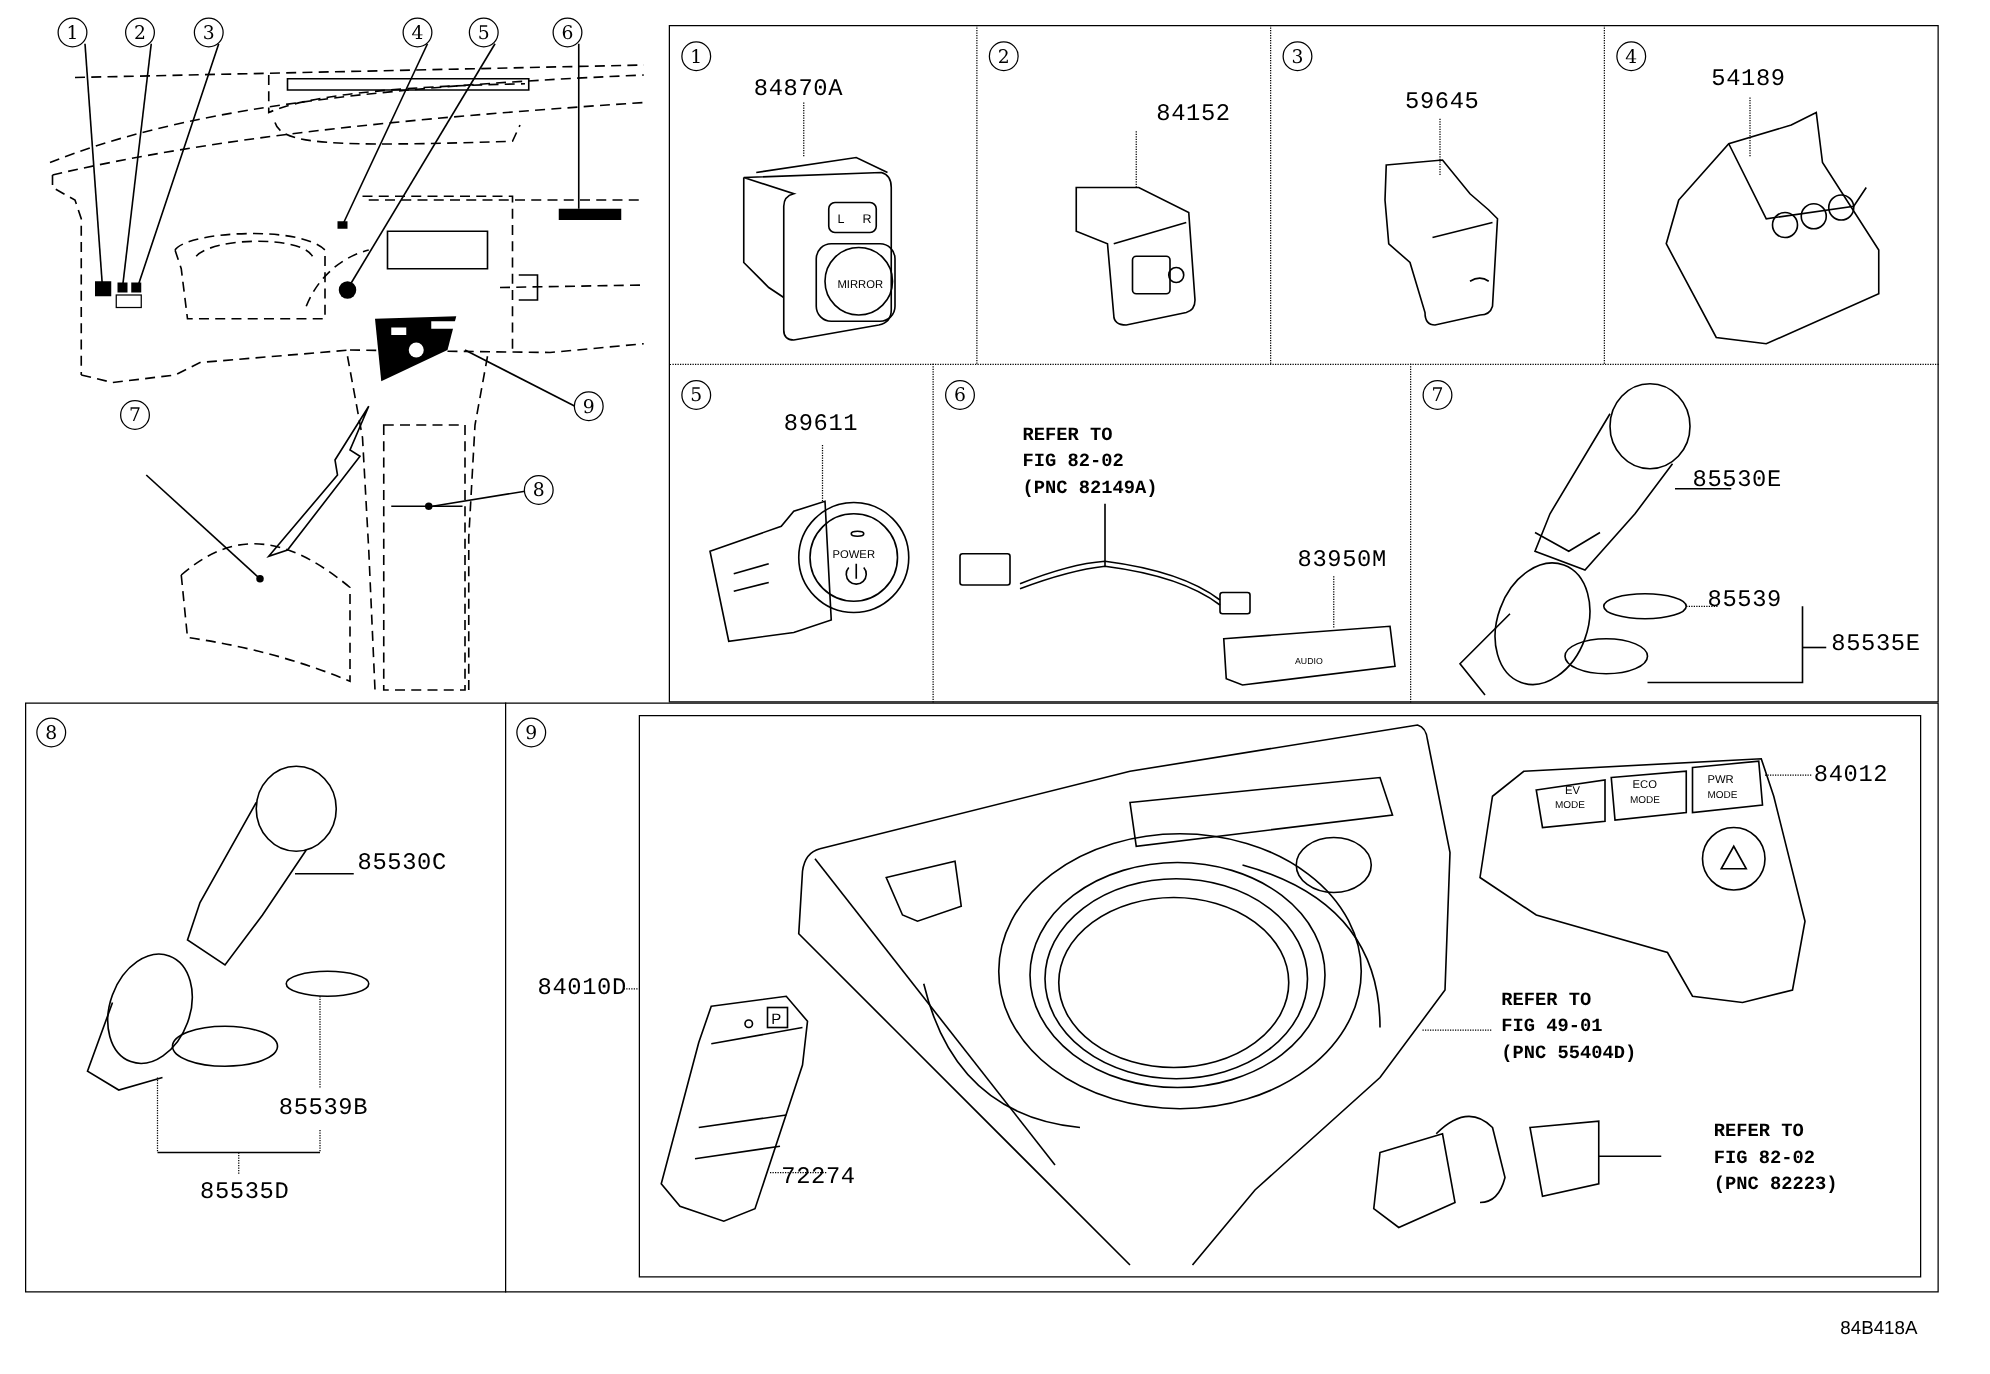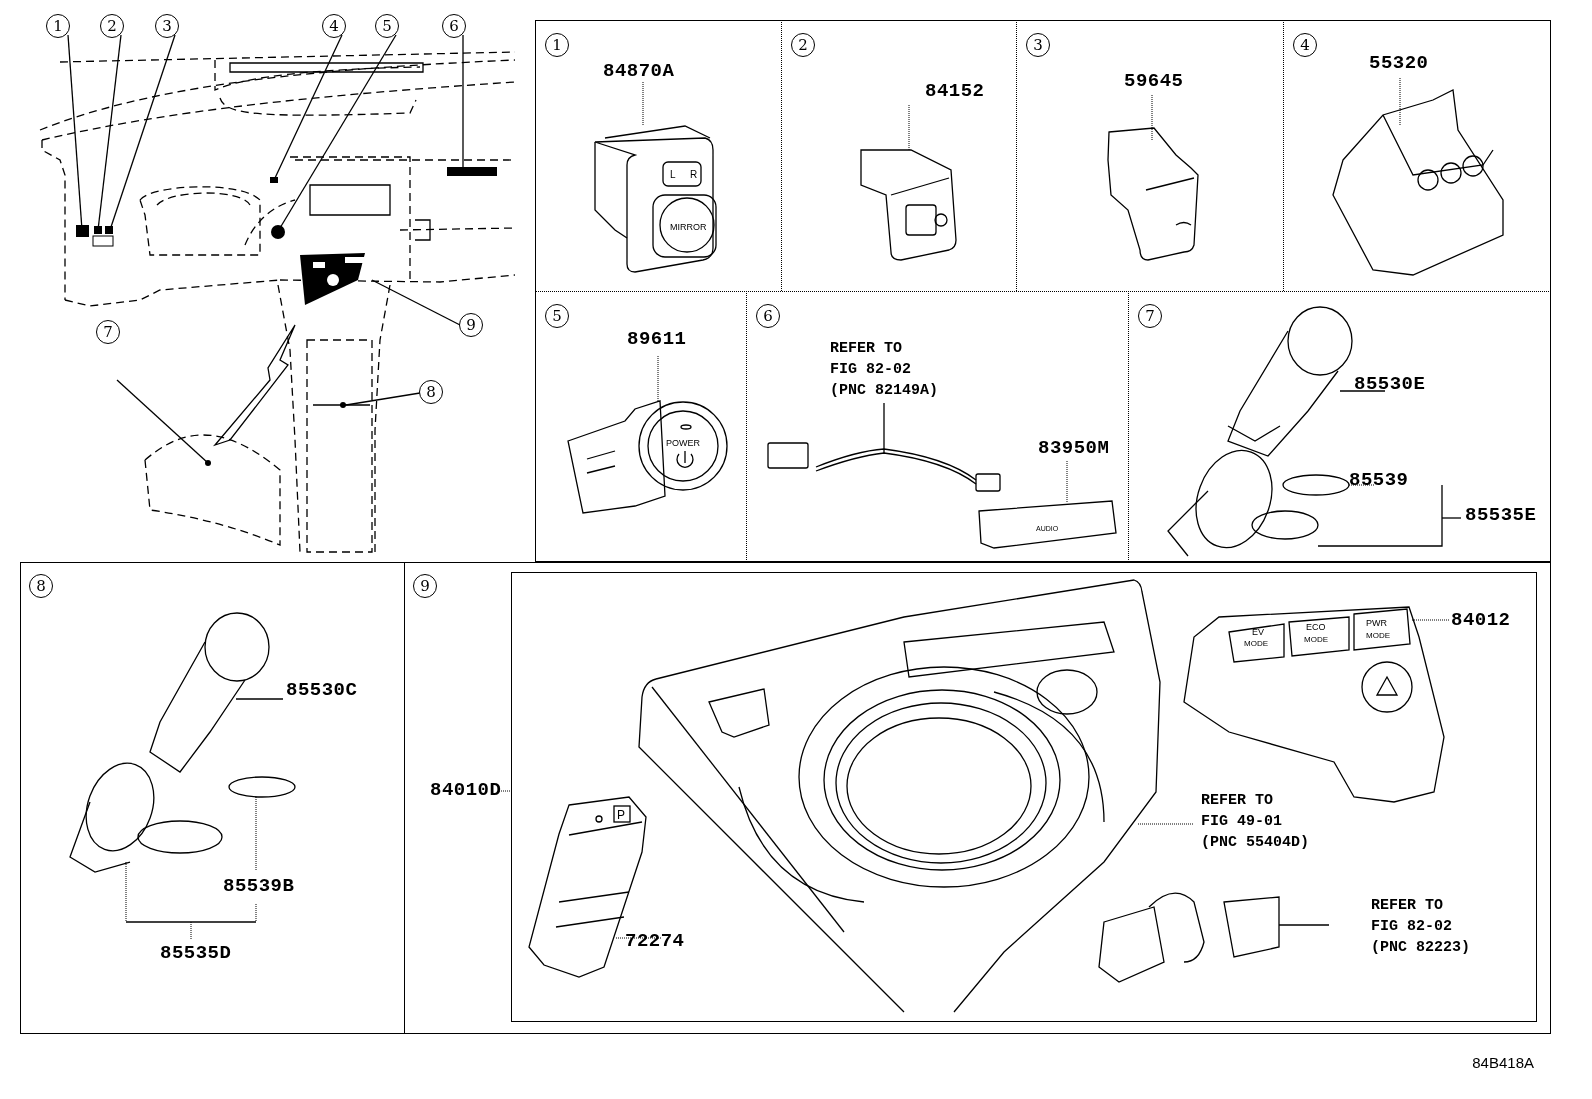--- a/index.html
+++ b/index.html
@@ -5,21 +5,21 @@
   html, body { margin: 0; padding: 0; background: #ffffff; }
   body { width: 1592px; height: 1099px; position: relative; overflow: hidden;
          font-family: "Liberation Mono", "DejaVu Sans Mono", monospace; color: #000; }
   .frame { position: absolute; border: 1.5px solid #000; box-sizing: border-box; }
   .cell { position: absolute; box-sizing: border-box; }
   .vline { position: absolute; width: 0; border-left: 1.5px dotted #000; }
   .hline { position: absolute; height: 0; border-top: 1.5px dotted #000; }
   .num-circle { position: absolute; width: 22px; height: 22px; border: 1.3px solid #000; border-radius: 50%;
                 font-family: "DejaVu Serif", serif; font-size: 15px; line-height: 22px; text-align: center;
                 background: #fff; box-sizing: content-box; }
-  .pn { position: absolute; font-family: "Liberation Mono", "DejaVu Sans Mono", monospace; font-weight: bold;
+  .pn { position: absolute; font-family: "Liberation Mono", "DejaVu Sans Mono", monospace; font-weight: normal;
         font-size: 19px; letter-spacing: 0.5px; white-space: nowrap; }
   .ref { position: absolute; font-family: "Liberation Mono", "DejaVu Sans Mono", monospace; font-weight: bold;
          font-size: 15px; line-height: 21px; white-space: pre; }
   .code { position: absolute; font-family: "Liberation Sans", sans-serif; font-size: 15px; right: 58px; bottom: 28px; }
   svg { position: absolute; overflow: visible; }
   svg .ln { fill: none; stroke: #000; stroke-width: 1.3; }
   svg .dl { fill: none; stroke: #000; stroke-width: 1.3; stroke-dasharray: 8 5; }
   svg .ld { fill: none; stroke: #000; stroke-width: 1; stroke-dasharray: 1 1; }
   svg text { font-family: "Liberation Sans", sans-serif; }
 </style>
@@ -137,21 +137,21 @@
   <svg width="267" height="271">
     <path class="ld" d="M136,75 L136,120"></path>
     <path class="ln" d="M93,112 L138,108 L160,135 L175,148 L182,155 L178,225 Q176,232 168,232 L132,240 Q124,240 124,230 L112,190 L95,175 L92,140 Z"></path>
     <path class="ln" d="M130,170 L178,158"></path>
     <path class="ln" d="M160,205 Q168,200 175,205"></path>
   </svg>
 </div>
 
 <div class="cell" style="left:1283px;top:20px;width:268px;height:271px;">
   <div class="num-circle" style="left:10px;top:13px;">4</div>
-  <div class="pn" style="left:86px;top:32px;">55320</div>
+  <div class="pn" style="left:86px;top:32px;">54189</div>
   <svg width="268" height="271">
     <path class="ld" d="M117,58 L117,105"></path>
     <path class="ln" d="M60,140 L100,95 L150,80 L170,70 L175,110 L220,180 L220,215 L130,255 L90,250 L50,175 Z"></path>
     <path class="ln" d="M100,95 L130,155 L200,145 L210,130"></path>
     <circle class="ln" cx="145" cy="160" r="10"></circle>
     <circle class="ln" cx="168" cy="153" r="10"></circle>
     <circle class="ln" cx="190" cy="146" r="10"></circle>
   </svg>
 </div>
 
@@ -167,40 +167,40 @@
     <circle class="ln" cx="148" cy="155" r="35"></circle>
     <ellipse class="ln" cx="151" cy="136" rx="5" ry="2"></ellipse>
     <text x="131" y="155" font-size="9">POWER</text>
     <path class="ln" d="M150,160 L150,172"></path>
     <path class="ln" d="M144,163 A8,8 0 1,0 156,163"></path>
   </svg>
 </div>
 
 <div class="cell" style="left:746px;top:291px;width:382px;height:271px;">
   <div class="num-circle" style="left:10px;top:13px;">6</div>
-  <div class="ref" style="left:84px;top:47px;"><span>REFER TO</span>
+  <div class="ref" style="left:72px;top:47px;"><span>REFER TO</span>
 <span>FIG 82-02</span>
 <span>(PNC 82149A)</span></div>
   <div class="pn" style="left:292px;top:146px;">83950M</div>
   <svg width="382" height="271">
     <path class="ln" d="M138,112 L138,162"></path>
     <path class="ln" d="M70,180 Q110,165 138,162 Q200,170 230,193"></path>
     <path class="ln" d="M70,176 Q110,160 138,158 Q200,166 230,189"></path>
     <rect class="ln" x="22" y="152" width="40" height="25" rx="2"></rect>
     <rect class="ln" x="230" y="183" width="24" height="17" rx="2"></rect>
     <path class="ld" d="M321,170 L321,212"></path>
     <path class="ln" d="M233,220 L366,210 L370,242 L248,257 L235,252 Z"></path>
     <text x="290" y="240" font-size="7">AUDIO</text>
   </svg>
 </div>
 
 <div class="cell" style="left:1128px;top:291px;width:423px;height:271px;">
   <div class="num-circle" style="left:10px;top:13px;">7</div>
   <div class="pn" style="left:226px;top:82px;">85530E</div>
-  <div class="pn" style="left:221px;top:178px;">85539</div>
+  <div class="pn" style="left:238px;top:178px;">85539</div>
   <div class="pn" style="left:337px;top:213px;">85535E</div>
   <svg width="423" height="271">
     <ellipse class="ln" cx="192" cy="50" rx="32" ry="34"></ellipse>
     <path class="ln" d="M160,40 L112,120 L100,150 L140,165 L180,120 L210,80"></path>
     <path class="ln" d="M100,135 L127,150 L152,135"></path>
     <path class="ln" d="M212,100 L257,100"></path>
     <ellipse class="ln" cx="106" cy="208" rx="36" ry="50" transform="rotate(20 106 208)"></ellipse>
     <path class="ln" d="M80,200 L40,240 L60,265"></path>
     <ellipse class="ln" cx="157" cy="234" rx="33" ry="14"></ellipse>
     <ellipse class="ln" cx="188" cy="194" rx="33" ry="10"></ellipse>

